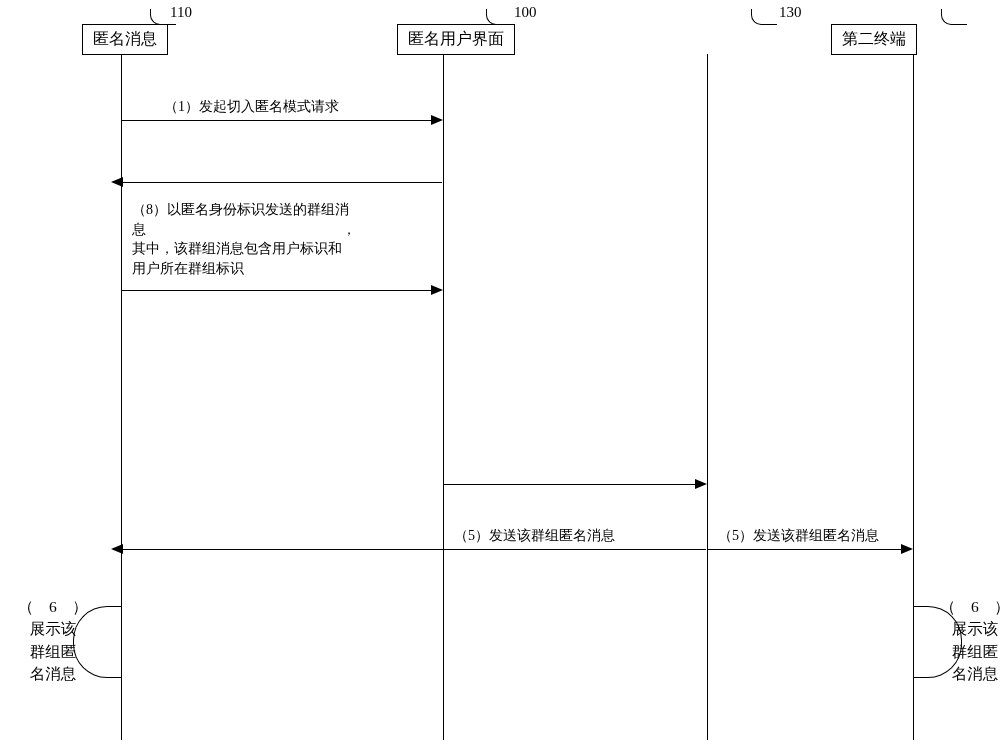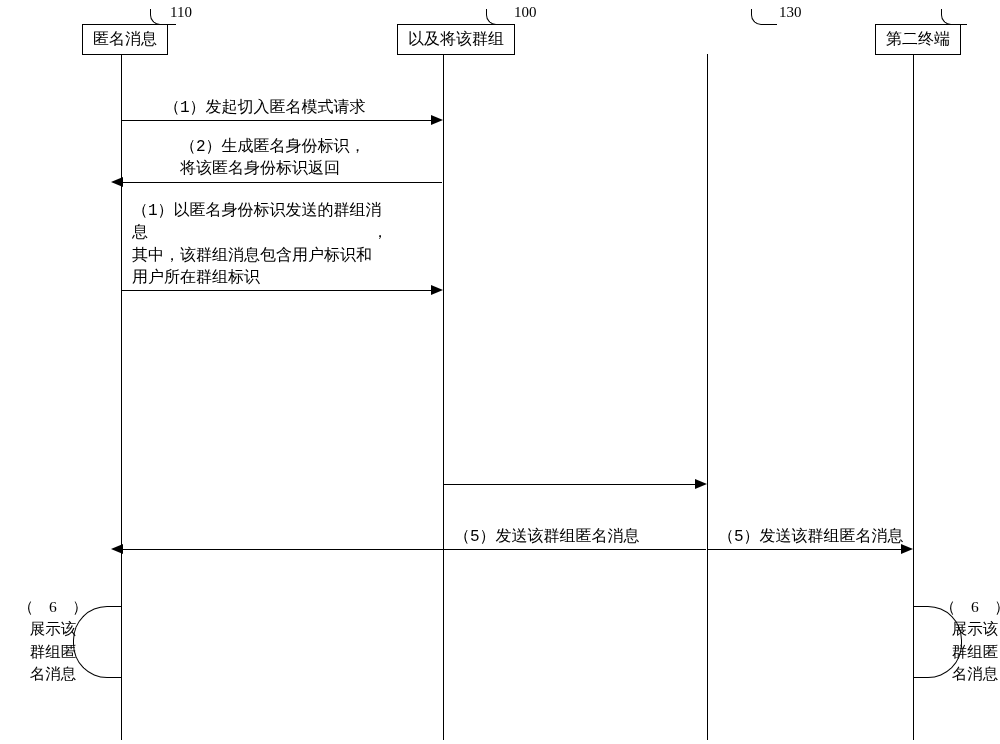--- a/index.html
+++ b/index.html
@@ -41,23 +41,22 @@
   .hook {
     position: absolute;
     width: 26px;
     height: 16px;
     border-left: 1.5px solid #000;
     border-bottom: 1.5px solid #000;
     border-bottom-left-radius: 10px;
   }
   .msg-text {
     position: absolute;
-    font-size: 16px;
+    font-size: 14px;
     line-height: 1.4;
-    font-family: Liberation Mono, monospace;
   }
   .arrow-line {
     position: absolute;
     height: 0;
     border-top: 1.5px solid #000;
   }
   .arrow-head-r {
     position: absolute;
     width: 0; height: 0;
     border-top: 5px solid transparent;
@@ -95,41 +94,39 @@
 
   <div class="lifeline" style="left:121px"></div>
   <div class="lifeline" style="left:443px"></div>
   <div class="lifeline" style="left:707px"></div>
   <div class="lifeline" style="left:913px"></div>
 
   <div class="participant-box" style="left:82px"><span>匿名消息</span></div>
   <div class="refnum" style="left:170px">110</div>
   <div class="hook" style="left:150px; top:9px"></div>
 
-  <div class="participant-box" style="left:397px"><span>以及将该群组</span></div>
+  <div class="participant-box" style="left:397px"><span>匿名用户界面</span></div>
   <div class="refnum" style="left:514px">100</div>
   <div class="hook" style="left:486px; top:9px"></div>
 
   <div class="refnum" style="left:779px">130</div>
   <div class="hook" style="left:751px; top:9px"></div>
 
-  <div class="participant-box" style="left:875px"><span>第二终端</span></div>
+  <div class="participant-box" style="left:831px"><span>第二终端</span></div>
   <div class="refnum" style="left:1005px">140</div>
   <div class="hook" style="left:941px; top:9px"></div>
 
   <div class="msg-text" style="left:164px; top:97px">（1）发起切入匿名模式请求</div>
   <div class="arrow-line" style="left:122px; top:120px; width:310px"></div>
   <div class="arrow-head-r" style="left:431px; top:115px"></div>
 
-  <div class="msg-text" style="left:180px; top:136px; white-space:pre">（2）生成匿名身份标识，
-将该匿名身份标识返回</div>
   <div class="arrow-line" style="left:122px; top:182px; width:320px"></div>
   <div class="arrow-head-l" style="left:111px; top:177px"></div>
 
-  <div class="msg-text" style="left:132px; top:200px; white-space:pre">（1）以匿名身份标识发送的群组消
+  <div class="msg-text" style="left:132px; top:200px; white-space:pre">（8）以匿名身份标识发送的群组消
 息　　　　　　　　　　　　　　，
 其中，该群组消息包含用户标识和
 用户所在群组标识</div>
   <div class="arrow-line" style="left:122px; top:290px; width:310px"></div>
   <div class="arrow-head-r" style="left:431px; top:285px"></div>
 
   <div class="arrow-line" style="left:444px; top:484px; width:252px"></div>
   <div class="arrow-head-r" style="left:695px; top:479px"></div>
 
   <div class="msg-text" style="left:454px; top:526px">（5）发送该群组匿名消息</div>

